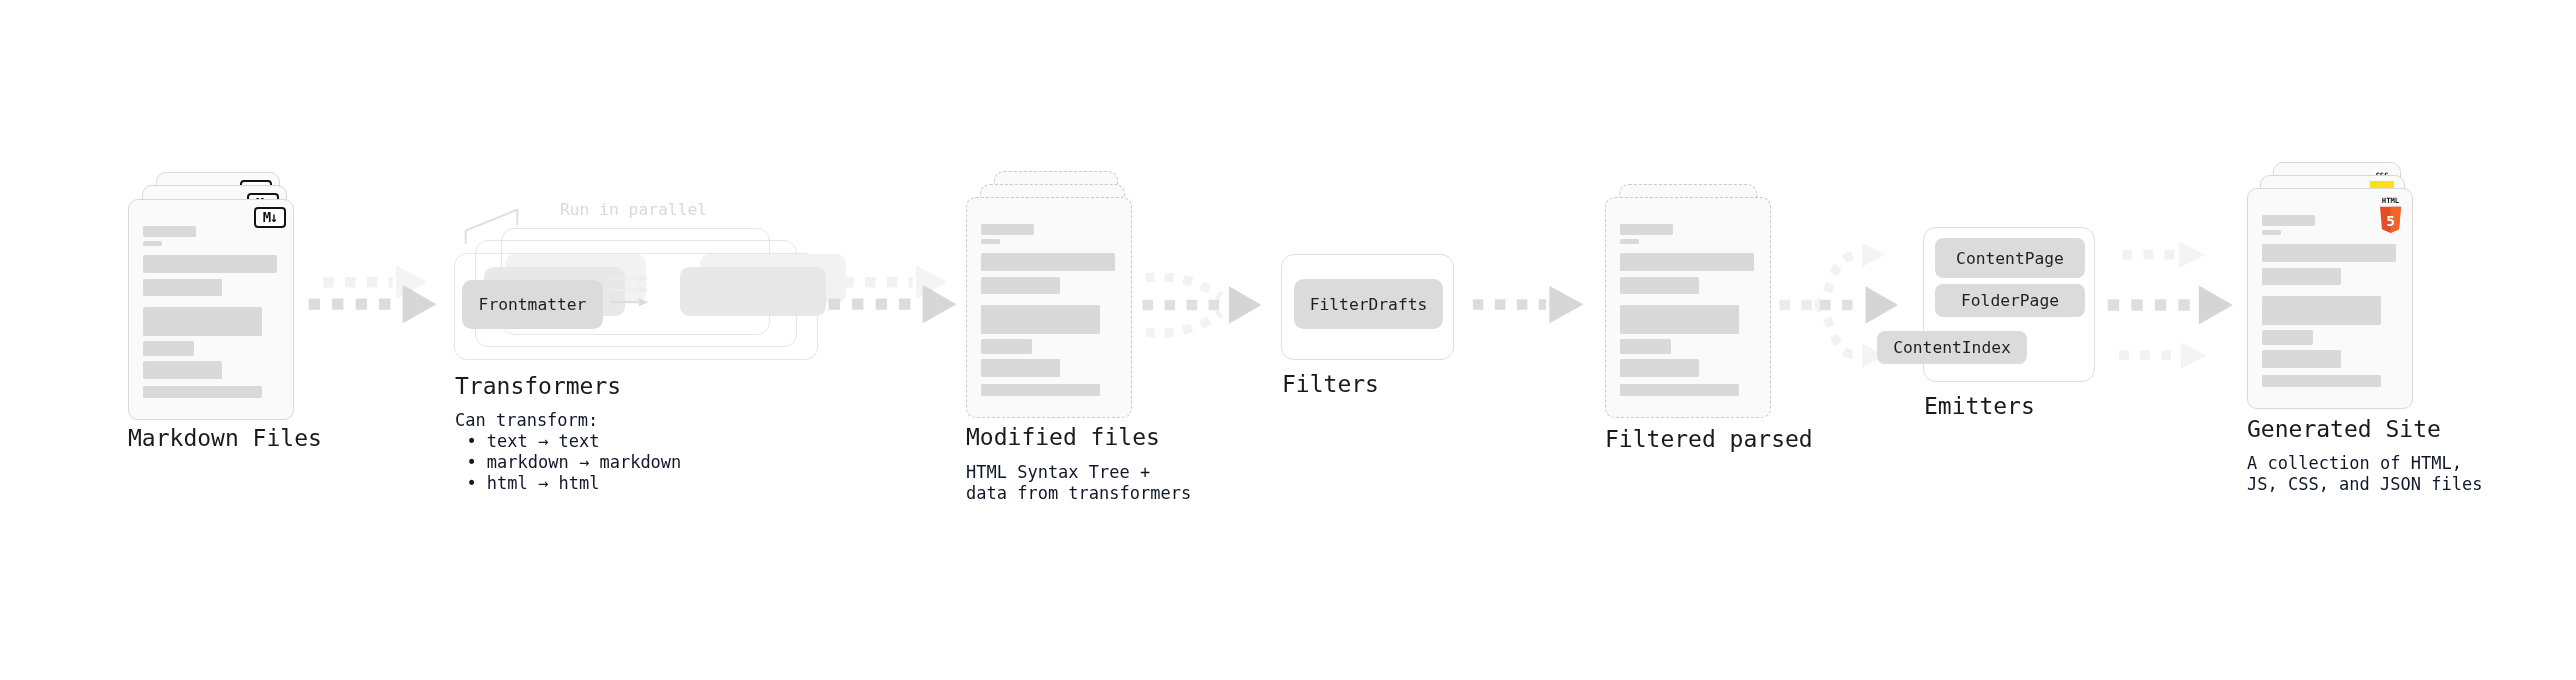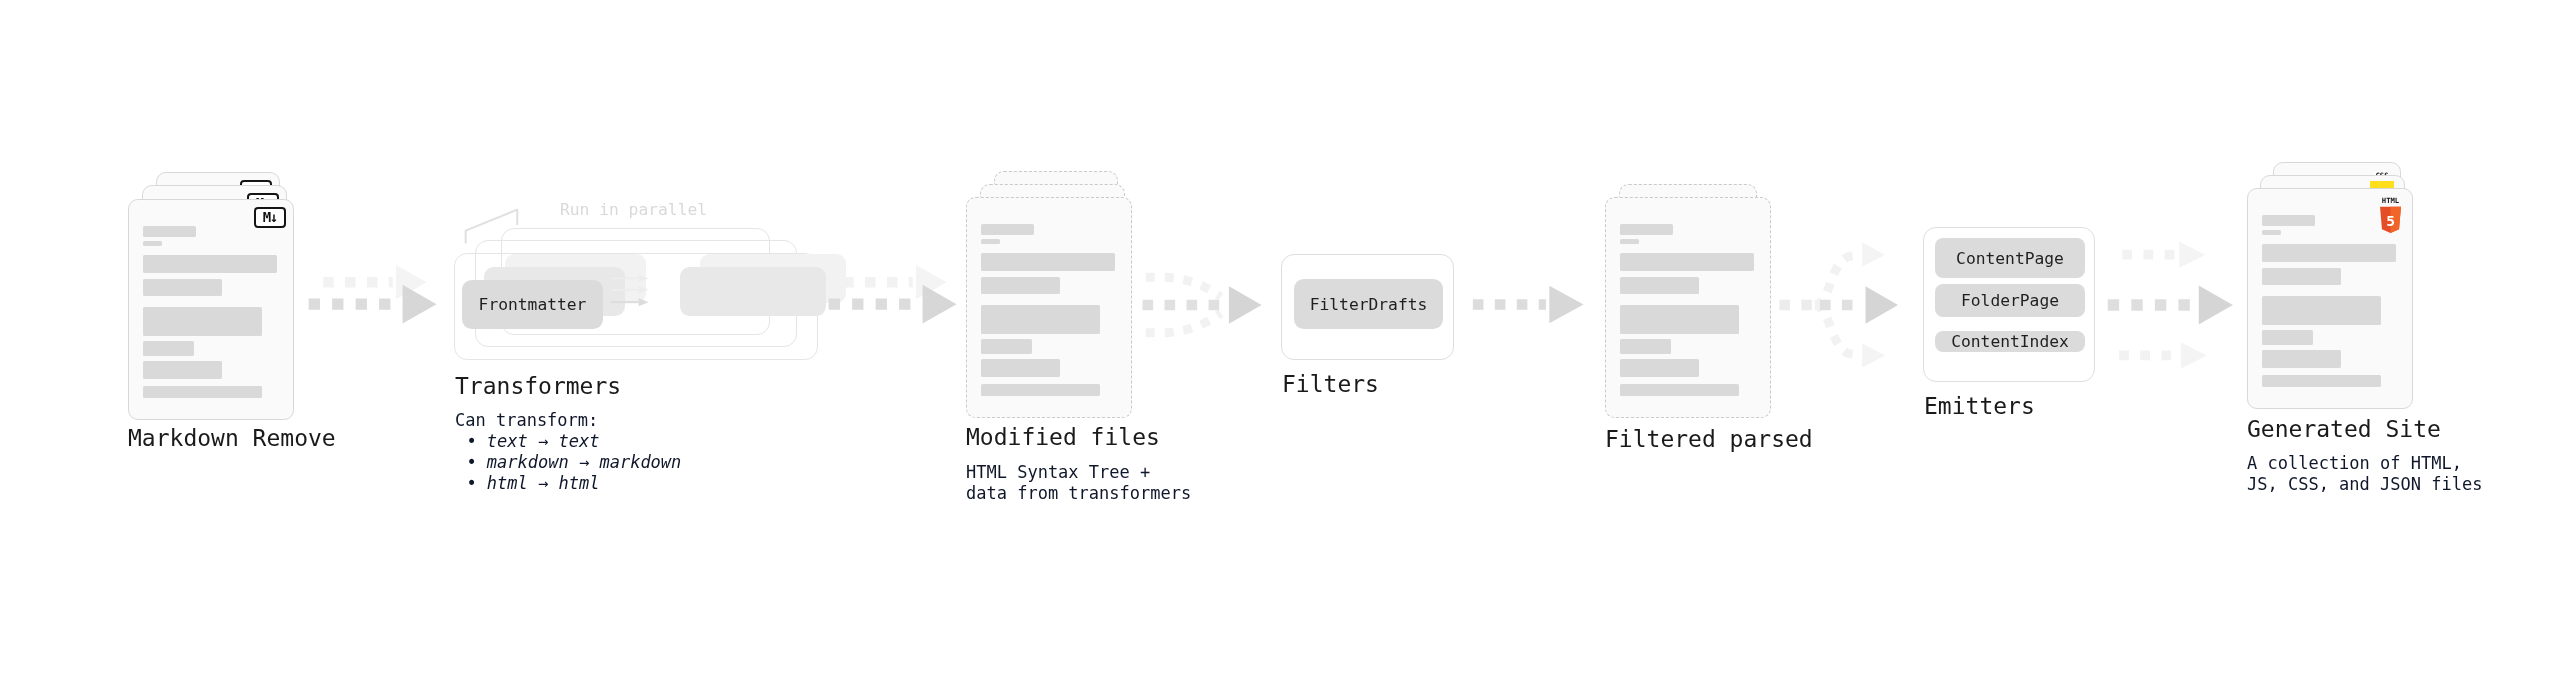--- a/index.html
+++ b/index.html
@@ -39,21 +39,21 @@
   .pill.g2{background:#f2f2f2;}
   .panel{position:absolute;border:1.6px solid #dedede;border-radius:13px;background:#fff;box-sizing:border-box;}
   .e-pill{
     position:absolute;background:#dbdbdb;border-radius:8.1px;
     display:flex;align-items:center;justify-content:center;
     font-size:16.3px;color:#1f1f1f;white-space:nowrap;
   }
   
   .title{position:absolute;font-size:23px;color:#1a1a1a;white-space:nowrap;}
   .sub{position:absolute;font-size:17px;line-height:21px;color:#0f172a;white-space:nowrap;}
-  .sub .indent{margin-left:11.4px;font-style:italic;}
+  .sub .indent{margin-left:11.4px;}
   .faded{position:absolute;font-size:16.3px;color:#d9d9d9;white-space:nowrap;margin-left:33px;}
   svg{display:block;}
 </style>
 </head>
 <body>
 
 <div class="canvas">
 
   <div class="file" style="left:156px;top:172px;width:124px">
     <div class="corner md-badge">
@@ -73,21 +73,21 @@
         <div class="line" style="width: 79px; height: 17px; margin-top: 5.7px;"></div>
         <div class="line" style="width: 119px; height: 28.4px; margin-top: 11.4px;"></div>
         <div class="line" style="width: 51px; height: 15.4px; margin-top: 4.9px;"></div>
         <div class="line" style="width: 79px; height: 18px; margin-top: 4.9px;"></div>
         <div class="line" style="width: 119px; height: 12.2px; margin-top: 6.5px;"></div>
       </div>
     <div class="corner md-badge">
         <span>M↓</span>
       </div>
   </div>
-  <div class="title" style="left:128px;top:425px">Markdown Remove</div>
+  <div class="title" style="left:128px;top:425px">Markdown Files</div>
 
   <svg class="abs" style="left:302px;top:258px" width="142" height="85" viewBox="0 0 175 105">
     <line x1="26" y1="30" x2="112" y2="30" stroke="#f2f2f2" stroke-width="13" stroke-dasharray="13 14"></line>
     <polygon points="116,9 116,51 154,30" fill="#f4f4f4"></polygon>
     <line x1="8" y1="57" x2="120" y2="57" stroke="#dcdcdc" stroke-width="14" stroke-dasharray="14 15"></line>
     <polygon points="124,33 124,81 166,57" fill="#d7d7d7"></polygon>
   </svg>
 
   <div class="t-box" style="left:501px;top:228px;width:269px;height:107px"></div>
   <div class="t-box" style="left:475px;top:240px;width:322px;height:107px"></div>
@@ -185,21 +185,21 @@
     <polygon points="106,3 106,33 134,18" fill="#f4f4f4"></polygon>
     <path d="M48 80 C68 84 66 132 90 140 L104 142" fill="none" stroke="#f2f2f2" stroke-width="11" stroke-dasharray="11 12"></path>
     <polygon points="106,127 106,157 134,142" fill="#f4f4f4"></polygon>
     <line x1="54" y1="80" x2="106" y2="80" stroke="#e0e0e0" stroke-width="13" stroke-dasharray="13 14"></line>
     <polygon points="110,57 110,103 150,80" fill="#d5d5d5"></polygon>
   </svg>
 
   <div class="panel" style="left:1923px;top:227px;width:172px;height:155px"></div>
   <div class="e-pill" style="left:1935px;top:238px;width:150px;height:40px">ContentPage</div>
   <div class="e-pill" style="left:1935px;top:284px;width:150px;height:33px">FolderPage</div>
-  <div class="e-pill" style="left:1935px;top:331px;width:150px;height:21px">ContentIndex</div>
+  <div class="e-pill" style="left:1877px;top:331px;width:150px;height:33px">ContentIndex</div>
   <div class="title" style="left:1924px;top:393px">Emitters</div>
 
   <svg class="abs" style="left:2106px;top:240px" width="140" height="130" viewBox="0 0 172 160">
     <line x1="20" y1="18" x2="86" y2="18" stroke="#f2f2f2" stroke-width="12" stroke-dasharray="12 14"></line>
     <polygon points="90,2 90,34 122,18" fill="#f4f4f4"></polygon>
     <line x1="2" y1="80" x2="110" y2="80" stroke="#dedede" stroke-width="14" stroke-dasharray="14 15"></line>
     <polygon points="114,56 114,104 156,80" fill="#d5d5d5"></polygon>
     <line x1="16" y1="142" x2="88" y2="142" stroke="#f2f2f2" stroke-width="12" stroke-dasharray="12 14"></line>
     <polygon points="92,126 92,158 124,142" fill="#f4f4f4"></polygon>
   </svg>

